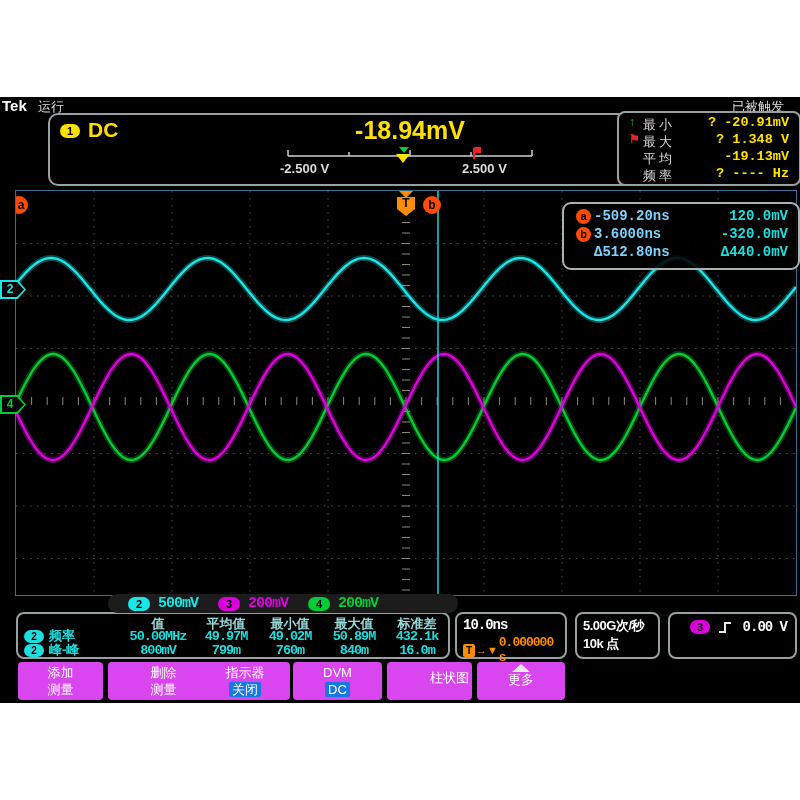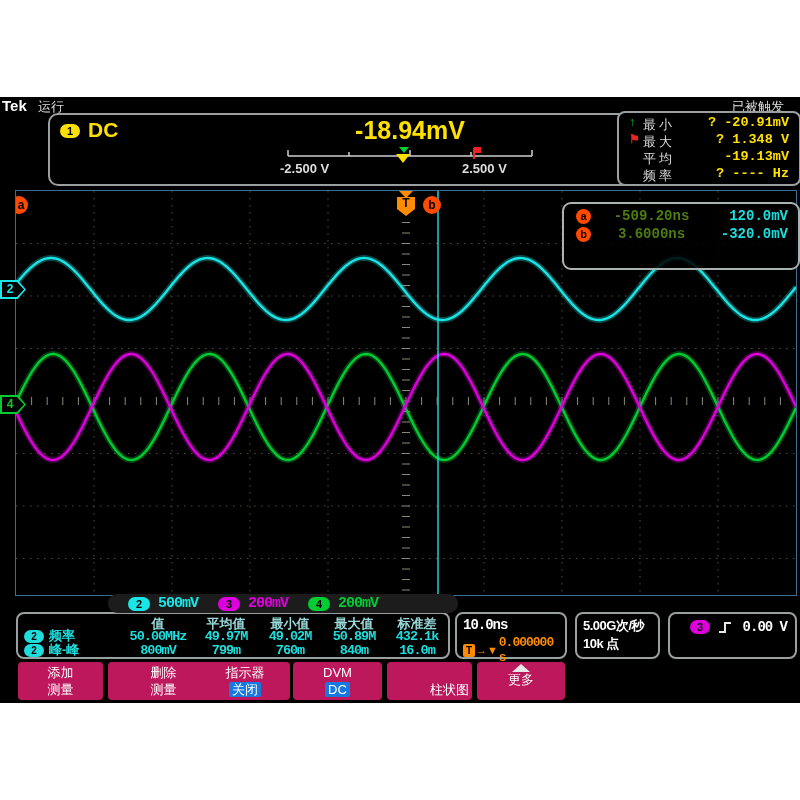--- a/index.html
+++ b/index.html
@@ -37,22 +37,22 @@
   
   .grat{position:absolute;left:15px;top:93px;width:780px;height:404px;overflow:hidden;
        border:1px solid #3b6e8f;background:#000;}
 
   
   .curbox{position:absolute;left:562px;top:105px;width:234px;height:64px;z-index:7;
        background:rgba(0,0,0,0.88);border:2px solid #aab2b2;border-radius:9px;}
   .cur-row{position:absolute;left:0;width:100%;height:18px;}
   .cur-badge{position:absolute;left:12px;top:2px;width:15px;height:15px;border-radius:50%;
        background:#ff4a00;color:#000;font-size:11px;font-weight:bold;text-align:center;line-height:15px;}
-  .cur-time{position:absolute;left:30px;top:1px;width:115px;text-align:center;font-size:14px;font-weight:bold;
-       color:#4d7c0f;font-family:"Liberation Mono",monospace;white-space:nowrap;}
+  .cur-time{position:absolute;left:30px;top:1px;width:115px;text-align:left;font-size:14px;font-weight:bold;
+       color:#7dd3fc;font-family:"Liberation Mono",monospace;white-space:nowrap;}
   .cur-volt{position:absolute;right:10px;top:1px;width:84px;text-align:right;font-size:14px;font-weight:bold;
        color:#20dddd;font-family:"Liberation Mono",monospace;white-space:nowrap;padding-left:32px;}
 
   
   .chmark{position:absolute;left:0;width:26px;height:19px;z-index:5;}
   .chmark .outer{position:absolute;inset:0;clip-path:polygon(0 0,68% 0,100% 50%,68% 100%,0 100%);}
   .chmark .inner{position:absolute;left:2px;top:2px;width:22px;height:15px;background:#000;
        clip-path:polygon(0 0,68% 0,100% 50%,68% 100%,0 100%);}
   .chmark .num{position:absolute;left:3px;top:2px;width:14px;text-align:center;
        font-size:12px;font-weight:bold;line-height:15px;}
@@ -90,26 +90,26 @@
   .rb-line{color:#fff;font-size:13px;font-weight:bold;white-space:nowrap;letter-spacing:-0.5px;}
 
   .trbox{left:668px;width:129px;}
   .tr-badge{position:absolute;left:20px;top:6px;width:20px;height:14px;border-radius:8px;background:#dd00dd;
        color:#000;font-size:11px;font-weight:bold;text-align:center;line-height:14px;}
   .tr-slope{position:absolute;left:48px;top:6px;}
   .tr-val{position:absolute;right:8px;top:5px;color:#fff;font-size:14px;font-weight:bold;
        font-family:"Liberation Mono",monospace;letter-spacing:-1px;}
 
   
-  .mbtn{position:absolute;top:565px;height:38px;background:#be185d;border-radius:4px;color:#fff;
+  .mbtn{position:absolute;top:565px;height:38px;background:#d946ef;border-radius:4px;color:#fff;
        text-align:center;cursor:pointer;}
   .mbtn .m1{font-size:13px;margin-top:3px;line-height:15px;}
   .mbtn .m2{font-size:13px;line-height:15px;display:inline-block;padding:0 3px;}
   .mbtn .m2.hl{background:#1778e0;color:#fff;border-radius:2px;}
-  .mbtn.single .m1{line-height:32px;margin-top:12px;padding-left:40px;}
+  .mbtn.single .m1{line-height:32px;margin-top:0;padding-left:40px;}
   .more-arrow{width:0;height:0;border-left:9px solid transparent;border-right:9px solid transparent;
        border-bottom:8px solid #e8e8e8;margin:2px auto 0 auto;}
   .mbtn.more .m1{margin-top:0;line-height:15px;}
 
   
   .dtbox{position:absolute;left:706px;top:567px;width:91px;height:34px;border:2px solid #ddd;
        border-radius:9px;box-sizing:border-box;color:#fff;font-size:12px;font-weight:bold;
        text-align:left;padding:1px 0 0 5px;line-height:14px;white-space:nowrap;z-index:5;}
 </style>
 </head>
@@ -299,20 +299,24 @@
       <div class="cur-row" style="top:3px">
         <span class="cur-badge">a</span>
         <span class="cur-time">-509.20ns</span>
         <span class="cur-volt">120.0mV</span>
       </div>
       <div class="cur-row" style="top:21px">
         <span class="cur-badge">b</span>
         <span class="cur-time">3.6000ns</span>
         <span class="cur-volt">-320.0mV</span>
       </div>
+      <div class="cur-row" style="top:39px">
+        <span class="cur-time">Δ512.80ns</span>
+        <span class="cur-volt">Δ440.0mV</span>
+      </div>
     </div>
 
     <div class="chmark" style="top:183px">
       <div class="outer" style="background:#19e6e6"></div>
       <div class="inner"></div>
       <div class="num" style="color:#19e6e6">2</div>
     </div>
     <div class="chmark" style="top:298px">
       <div class="outer" style="background:#00cc33"></div>
       <div class="inner"></div>

